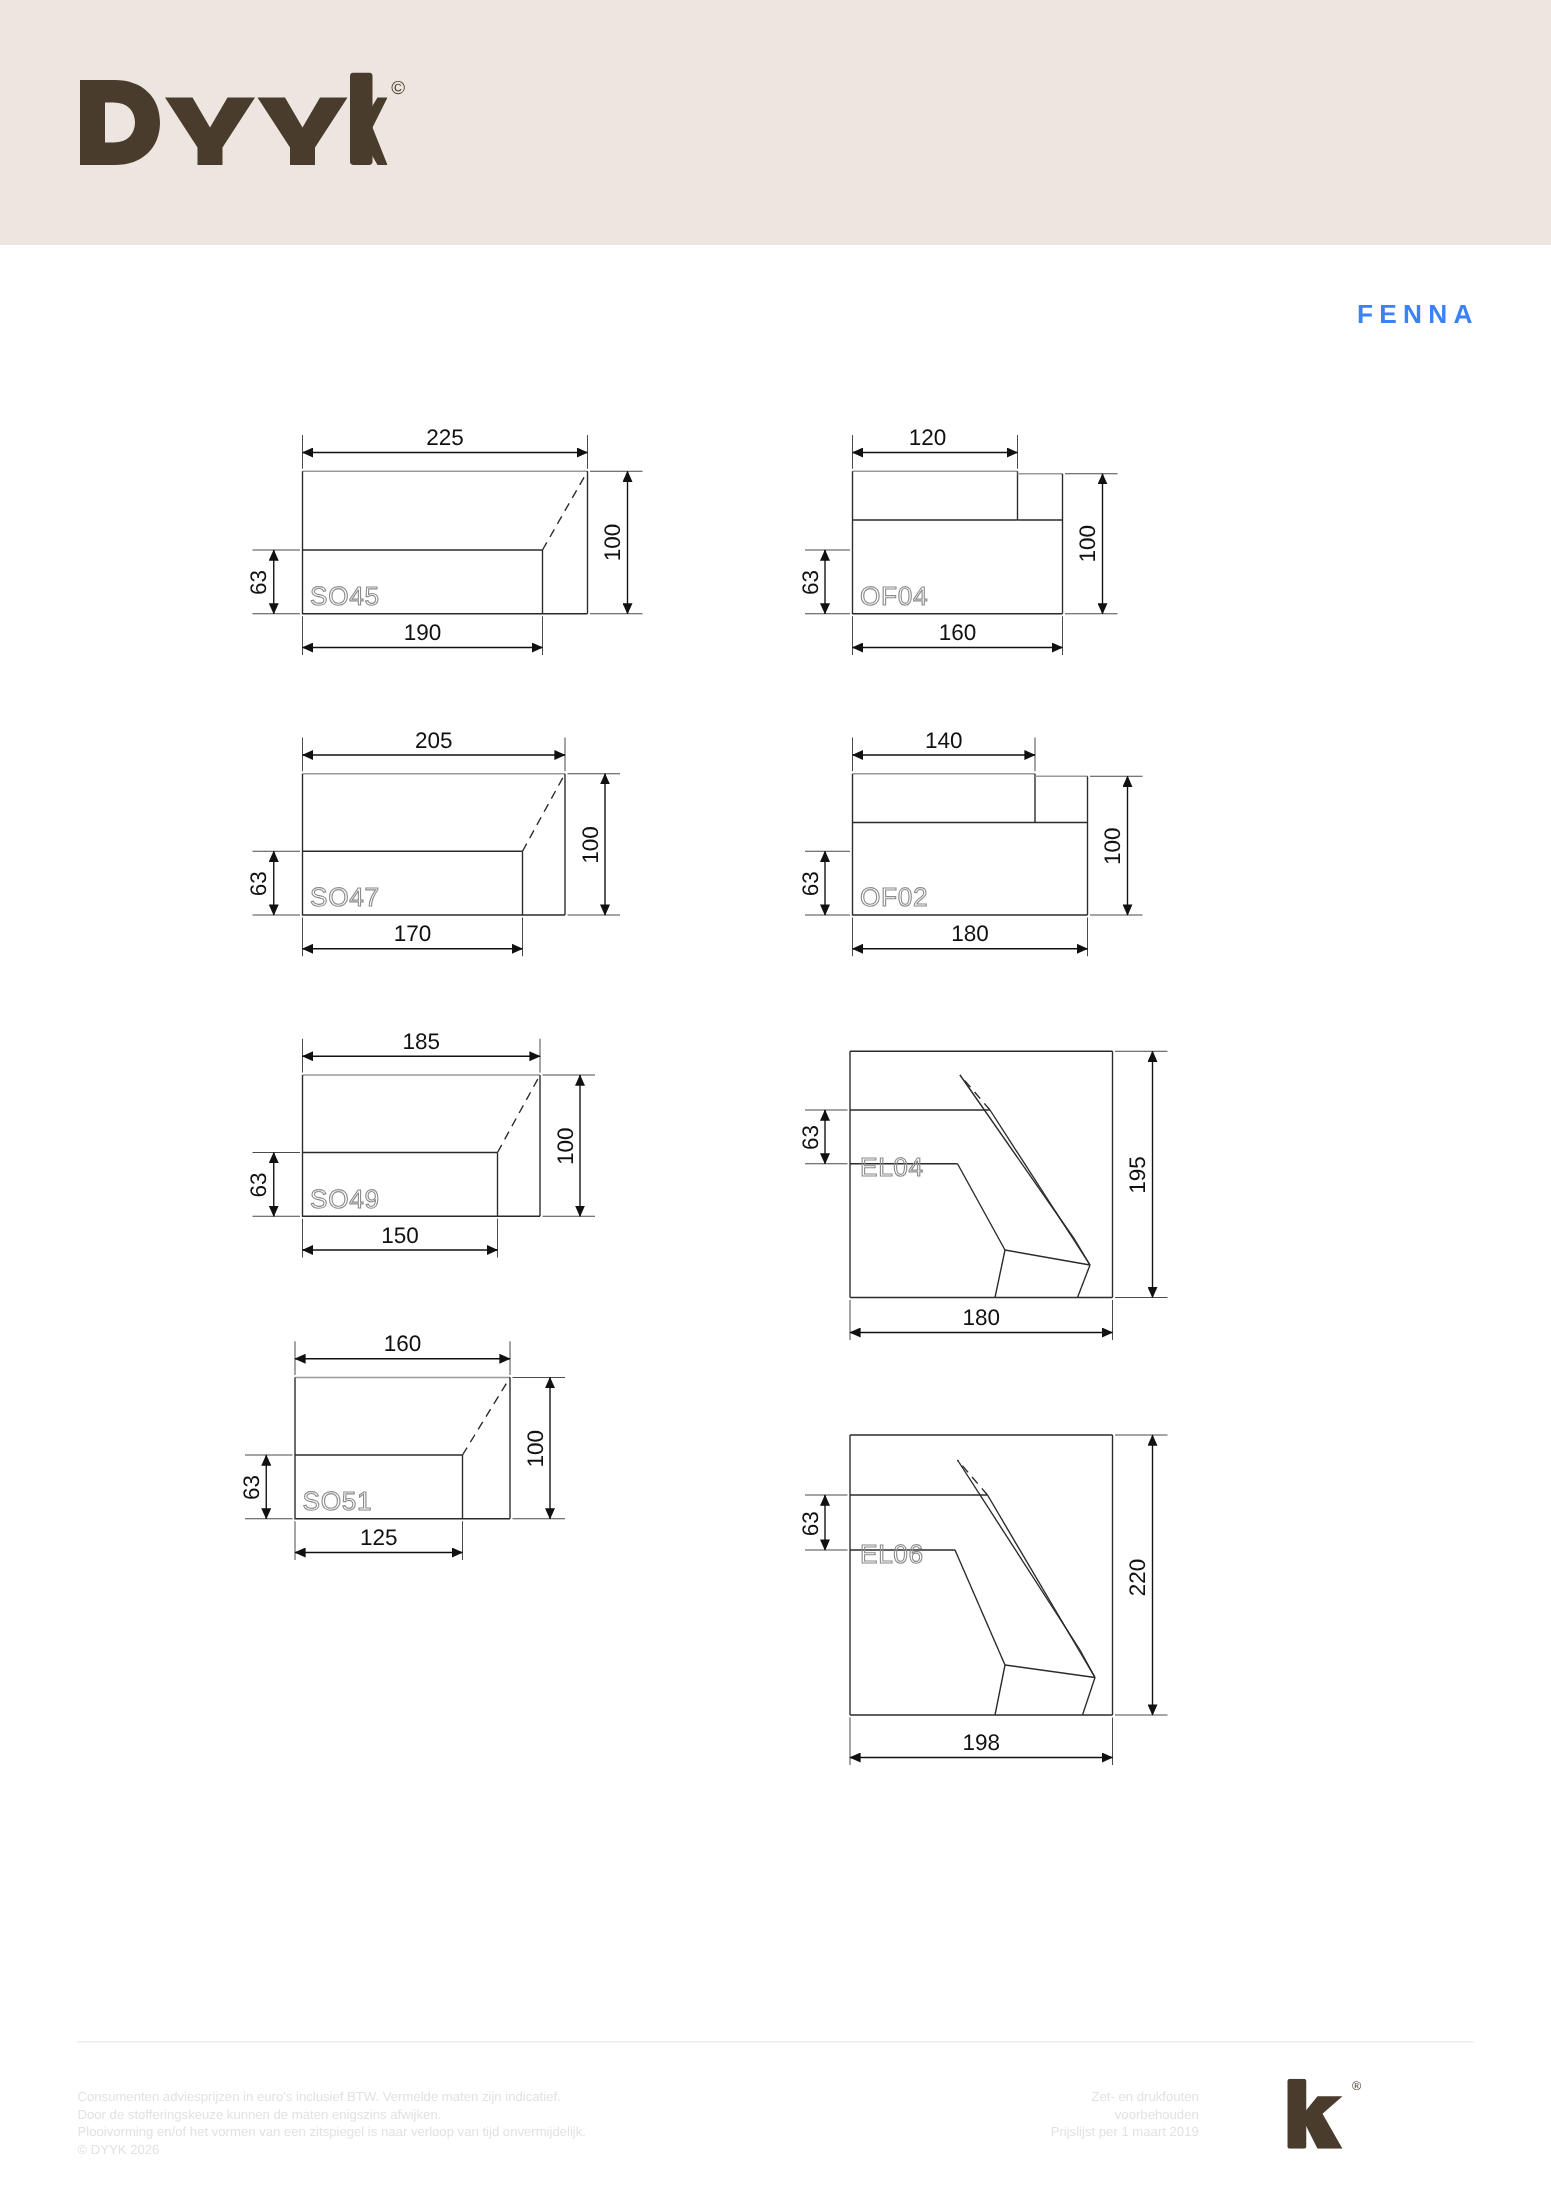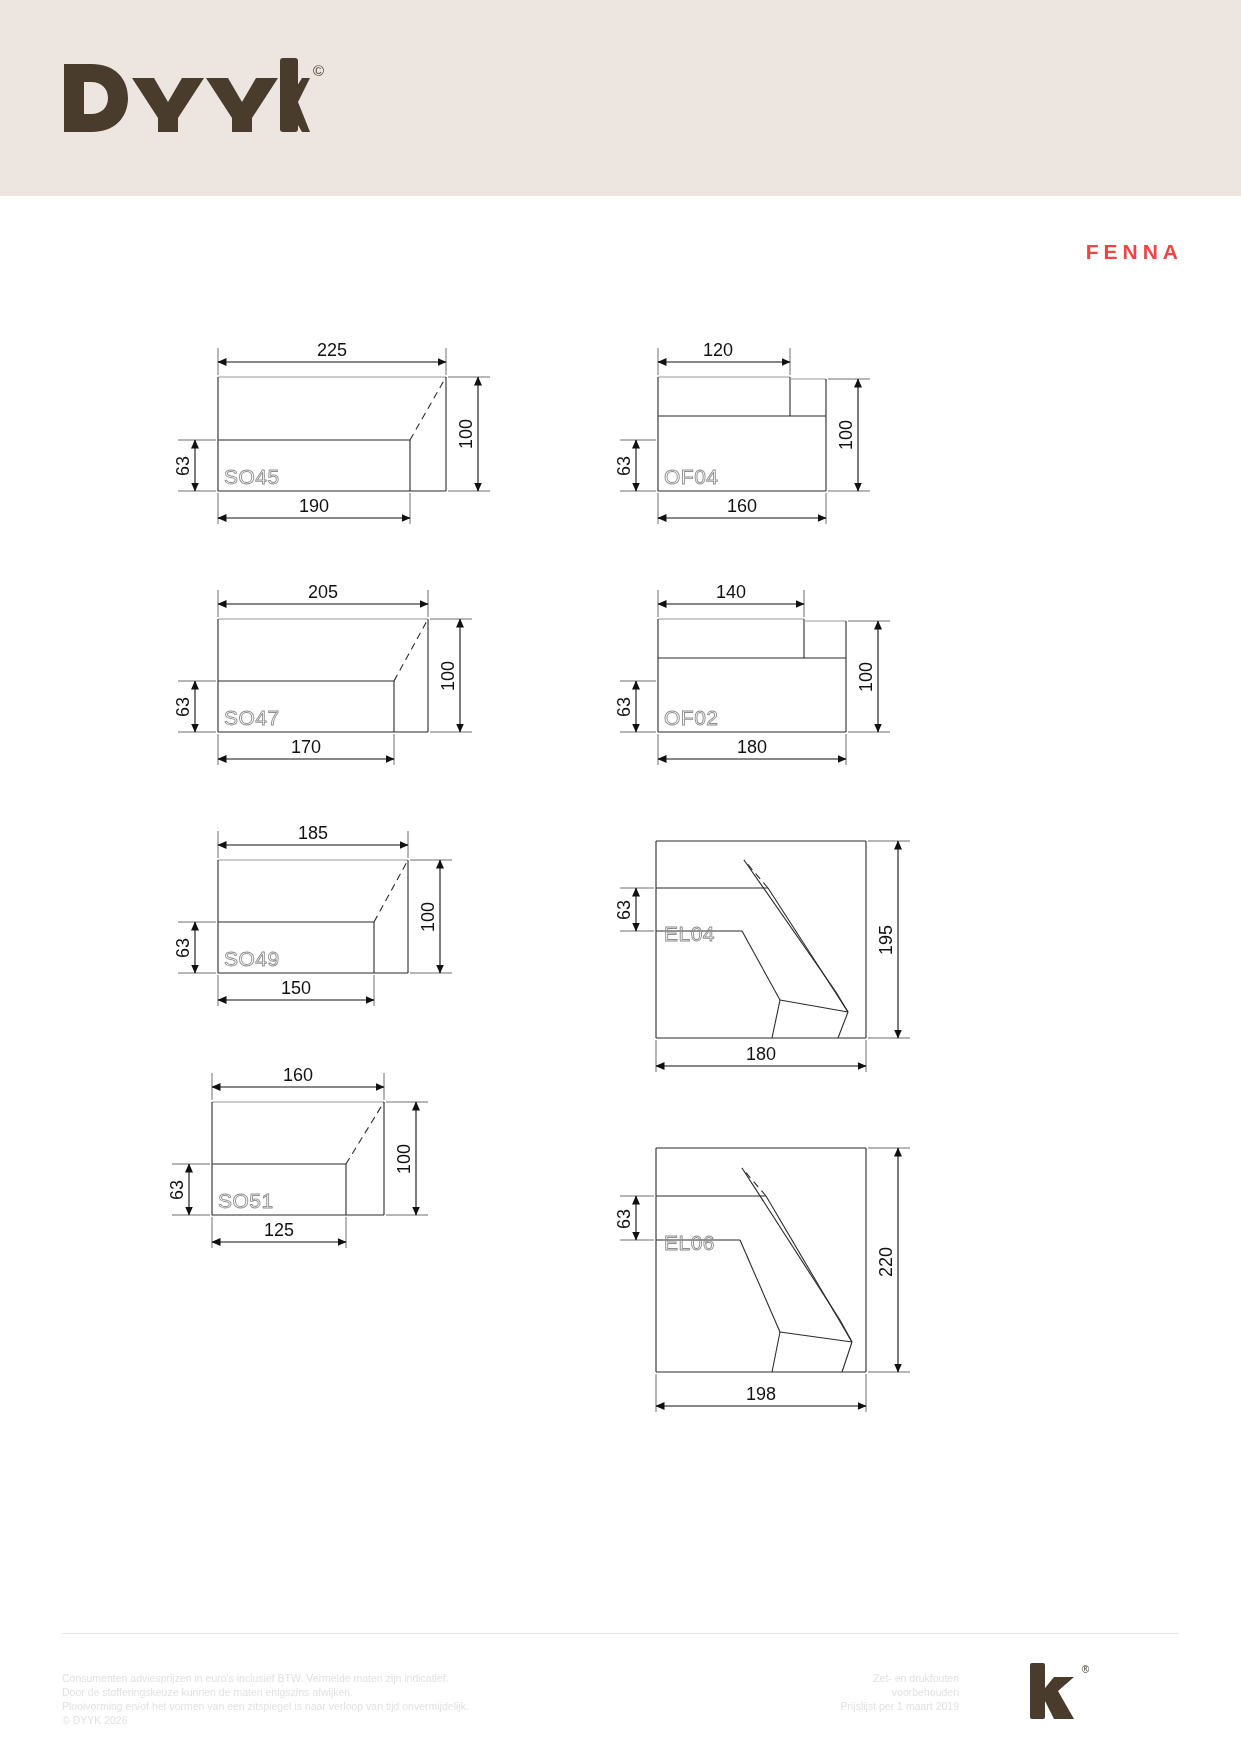--- a/index.html
+++ b/index.html
@@ -38,31 +38,32 @@
   }
 
   
   .collection-title {
     position: absolute;
     right: 58px;
     top: 240px;
     font-size: 21px;
     font-weight: bold;
     letter-spacing: 5px;
-    color: #ef4444;
+    color: #3b82f6;
     font-family: "Liberation Sans", sans-serif;
   }
 
   
   .drawings {
     position: absolute;
     left: 0; top: 0;
     width: 1241px;
     height: 1755px;
     pointer-events: none;
+    padding-left: 24px;
   }
   .drawings svg { display: block; }
 
   
   .footer {
     position: absolute;
     left: 0;
     bottom: 0;
     width: 1144px;
     height: 130px;

